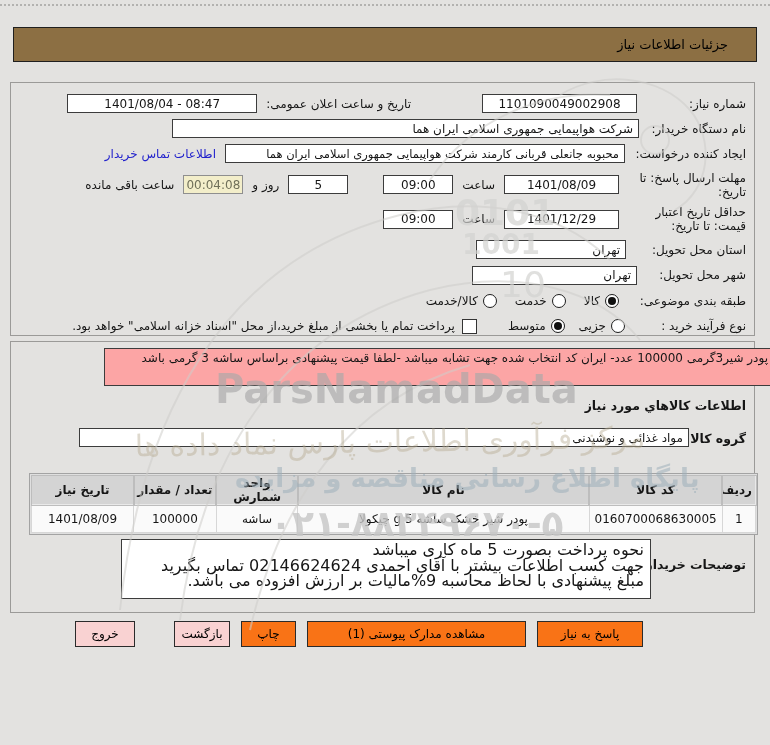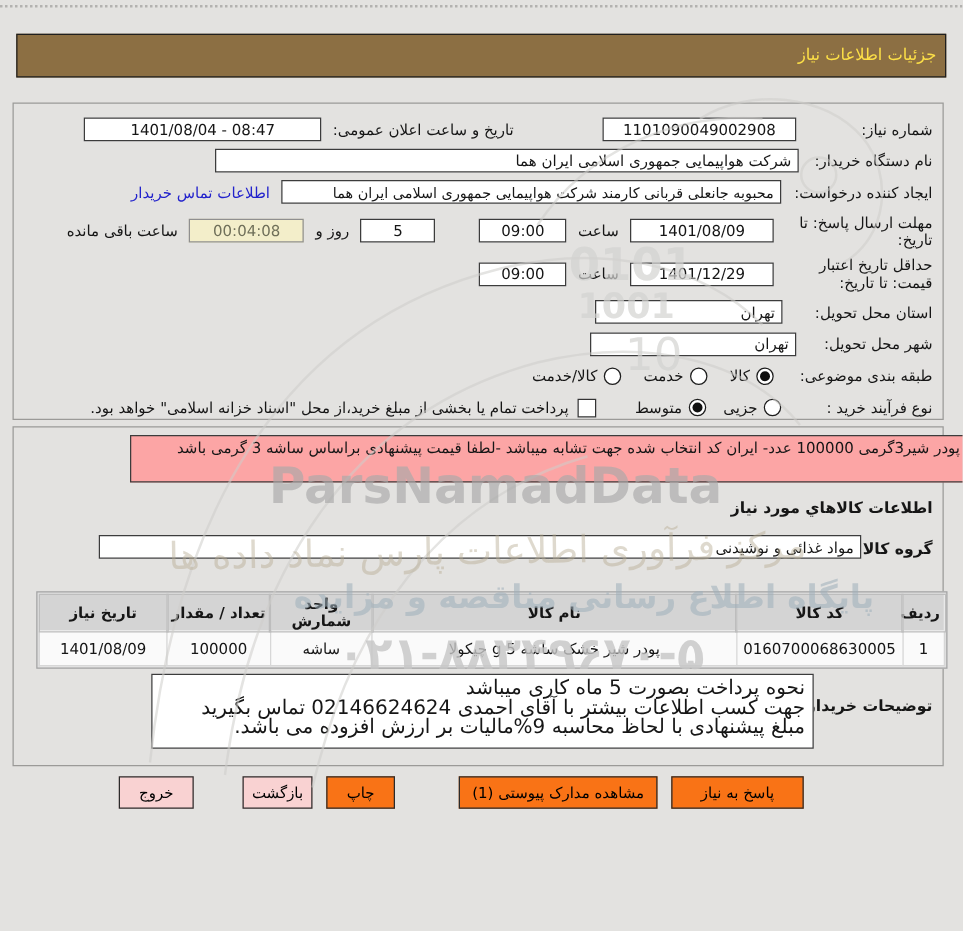--- a/index.html
+++ b/index.html
@@ -9,22 +9,22 @@
     font-family:"DejaVu Sans","Liberation Sans",sans-serif;
     direction:rtl;
     color:#161616;
   }
   
   .dotted{position:absolute;top:4px;left:0;right:0;height:0;border-top:2px dotted #b3b2b0;}
   
   .titlebar{
     position:absolute;top:27px;left:13px;width:744px;height:35px;
     background:#8c6f43;border:1px solid #1f1f1f;box-sizing:border-box;
-    color:#fde047;font-size:13px;display:flex;align-items:center;
-    padding-right:7px;
+    color:#000000;font-size:13px;display:flex;align-items:center;
+    padding-right:28px;
   }
   
   .panel{
     position:absolute;left:10px;width:745px;border:1px solid #9b9a98;
     box-sizing:border-box;background:transparent;
   }
   .panel1{top:82px;height:254px;padding:11px 8px 0 8px;display:flex;flex-direction:column;}
   .panel2{top:341px;height:272px;}
   .frow{display:flex;align-items:center;column-gap:9px;}
   .lbl{font-size:12px;white-space:nowrap;color:#161616;}
@@ -88,21 +88,21 @@
   }
   .btn{
     height:26px;box-sizing:border-box;border:1px solid #2b2b2b;
     font-size:12px;display:flex;align-items:center;justify-content:center;
     font-family:"DejaVu Sans","Liberation Sans",sans-serif;cursor:pointer;
     white-space:nowrap;
   }
   .green{background:#f97316;}
   .pink{background:#f9d2d2;}
   .w-respond{width:106px;}
-  .w-view{width:159px;margin-left:40px;}
+  .w-view{width:219px;}
   .w-print{width:55px;}
   .w-back{width:56px;margin-left:28px;}
   .w-exit{width:60px;}
   
   .wm{position:absolute;left:0;top:0;width:770px;height:745px;pointer-events:none;z-index:40;}
   .wm-brand{
     position:absolute;top:366px;left:215px;font-size:40px;font-weight:bold;
     color:#a9a9a9;opacity:.65;direction:ltr;letter-spacing:0px;
   }
   .wm-callig{
@@ -151,21 +151,21 @@
     <span class="link">اطلاعات تماس خریدار</span>
   </div>
 
   <div class="frow" style="height:32px;margin-bottom:4px;">
     <span class="lbl2" style="width:118px;"><span>مهلت ارسال پاسخ: تا</span><br><span>تاریخ:</span></span>
     <div class="inp center ltr" style="width:115px;">1401/08/09</div>
     <span class="lbl">ساعت</span>
     <div class="inp center ltr" style="width:70px;">09:00</div>
     <div class="inp center" style="width:60px;margin-right:26px;">5</div>
     <span class="lbl">روز و</span>
-    <div class="timer" style="width:92px;">00:04:08</div>
+    <div class="timer" style="width:60px;">00:04:08</div>
     <span class="lbl">ساعت باقی مانده</span>
   </div>
 
   <div class="frow" style="height:32px;margin-bottom:6px;">
     <span class="lbl2" style="width:118px;"><span>حداقل تاریخ اعتبار</span><br><span>قیمت: تا تاریخ:</span></span>
     <div class="inp center ltr" style="width:115px;">1401/12/29</div>
     <span class="lbl">ساعت</span>
     <div class="inp center ltr" style="width:70px;">09:00</div>
   </div>
 

